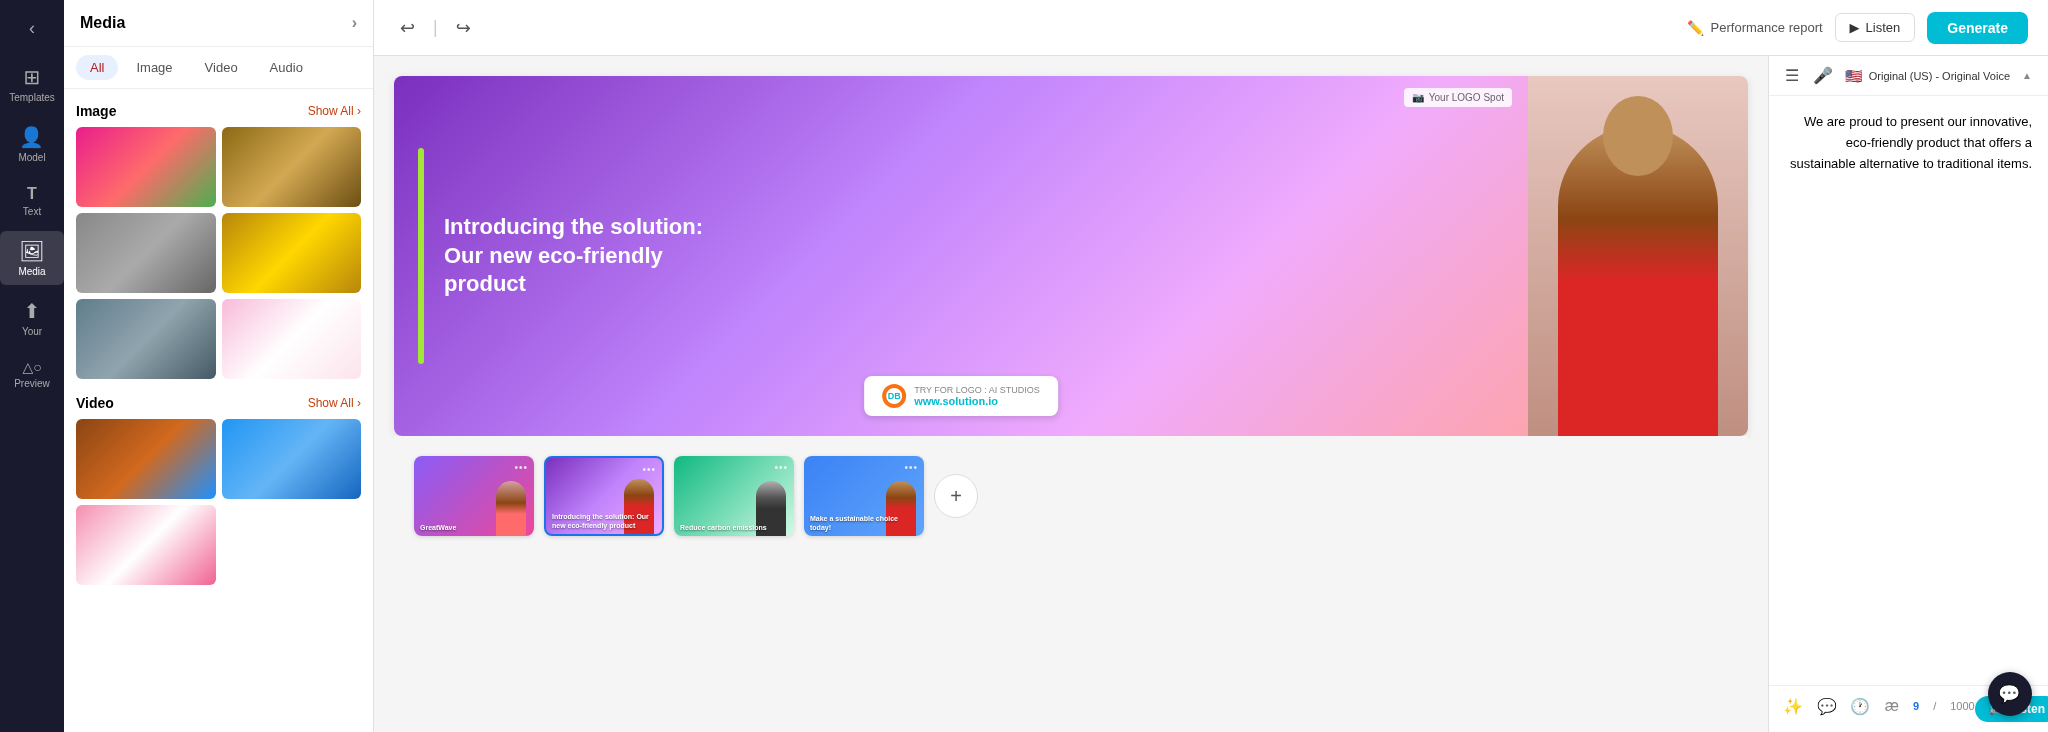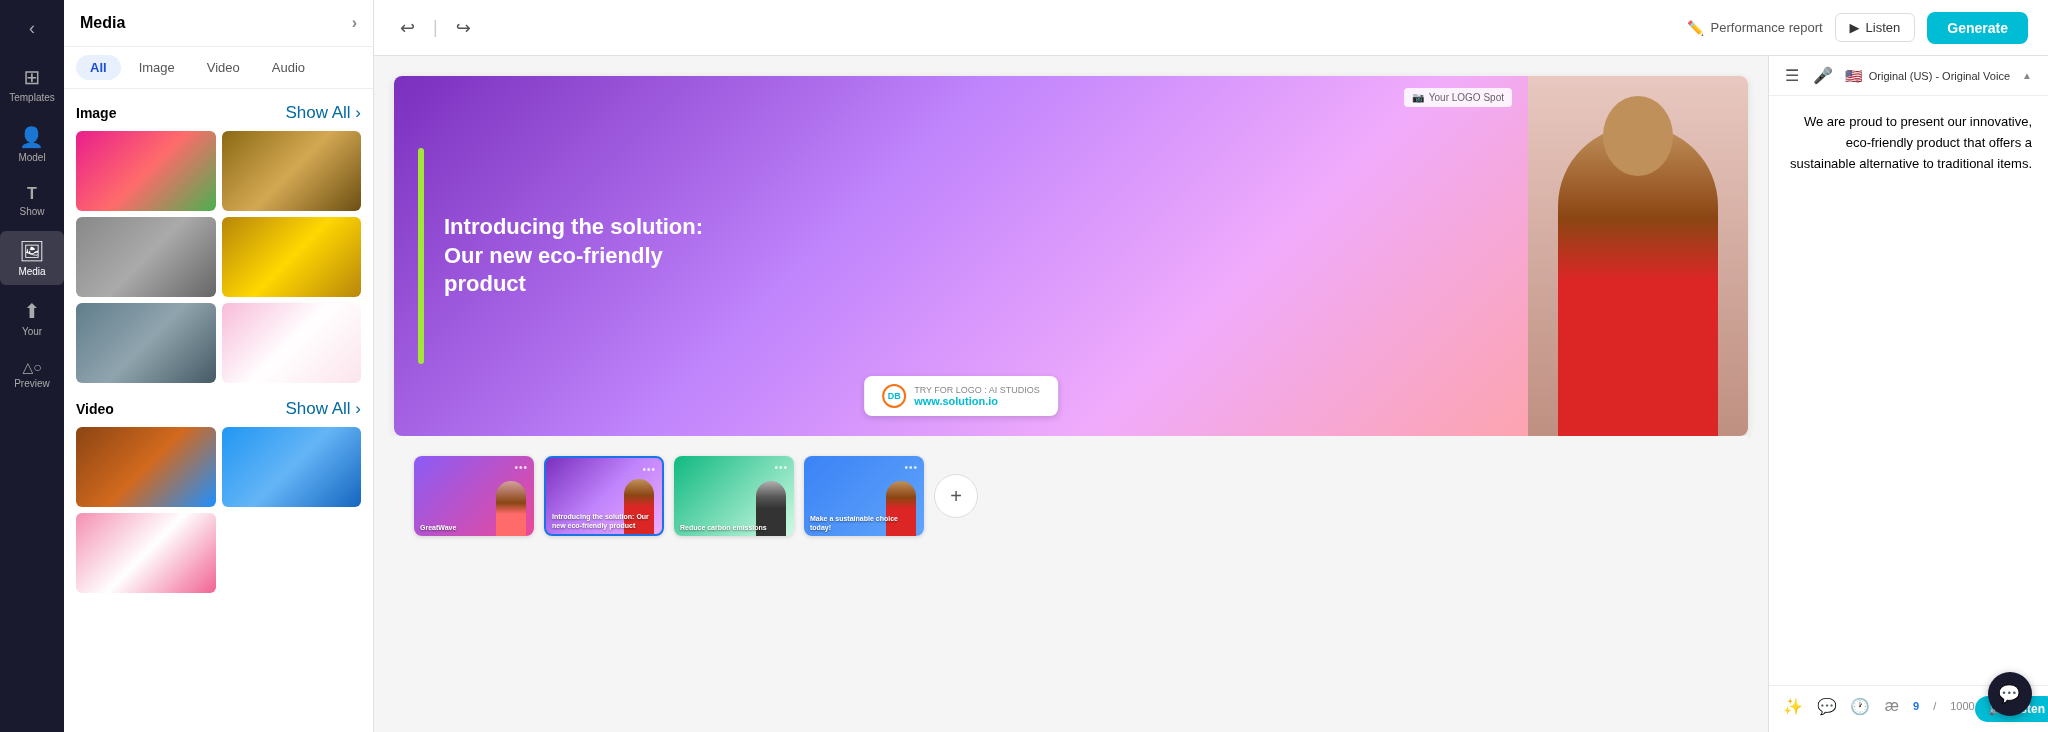--- a/index.html
+++ b/index.html
@@ -72,42 +72,42 @@
       padding: 5px 14px;
       border-radius: 20px;
       font-size: 13px;
       cursor: pointer;
       color: #555;
       border: none;
       background: transparent;
     }
     .media-tab.active {
       background: #e8f0fe;
-      color: #1d4ed8;
-      font-weight: 700;
+      color: #b91c1c;
+      font-weight: 400;
     }
     .media-content {
       flex: 1;
       overflow-y: auto;
       padding: 10px 12px;
     }
     .media-section-header {
       display: flex;
       align-items: center;
       justify-content: space-between;
       margin-bottom: 8px;
       margin-top: 4px;
     }
     .media-section-title {
       font-size: 14px;
       font-weight: 600;
     }
     .show-all-link {
-      font-size: 17px;
-      color: #0369a1;
+      font-size: 12px;
+      color: #c2410c;
       cursor: pointer;
     }
     .image-grid {
       display: grid;
       grid-template-columns: 1fr 1fr;
       gap: 6px;
       margin-bottom: 16px;
     }
     .image-thumb {
       width: 100%;
@@ -271,21 +271,21 @@
       align-items: center;
       gap: 8px;
       font-size: 12px;
       box-shadow: 0 2px 6px rgba(0,0,0,0.15);
       white-space: nowrap;
     }
     .deepbrain-logo {
       width: 24px;
       height: 24px;
       border-radius: 50%;
-      border: 2px solid #f97316;
+      border: 4px solid #f97316;
       display: flex;
       align-items: center;
       justify-content: center;
       font-size: 9px;
       color: #00bcd4;
       font-weight: 700;
     }
     .slide-avatar {
       width: 220px;
       background: linear-gradient(180deg, #e8c8c0 0%, #d4a090 100%);
@@ -493,21 +493,21 @@
   <div class="sidebar-item">
     <span class="icon">⊞</span>
     <span>Templates</span>
   </div>
   <div class="sidebar-item">
     <span class="icon">👤</span>
     <span>Model</span>
   </div>
   <div class="sidebar-item">
     <span class="icon" style="font-weight:700;font-size:16px;">T</span>
-    <span>Show</span>
+    <span>Text</span>
   </div>
   <div class="sidebar-item active">
     <span class="icon">🖼</span>
     <span>Media</span>
   </div>
   <div class="sidebar-item">
     <span class="icon">⬆</span>
     <span>Your</span>
   </div>
   <div class="sidebar-item">

